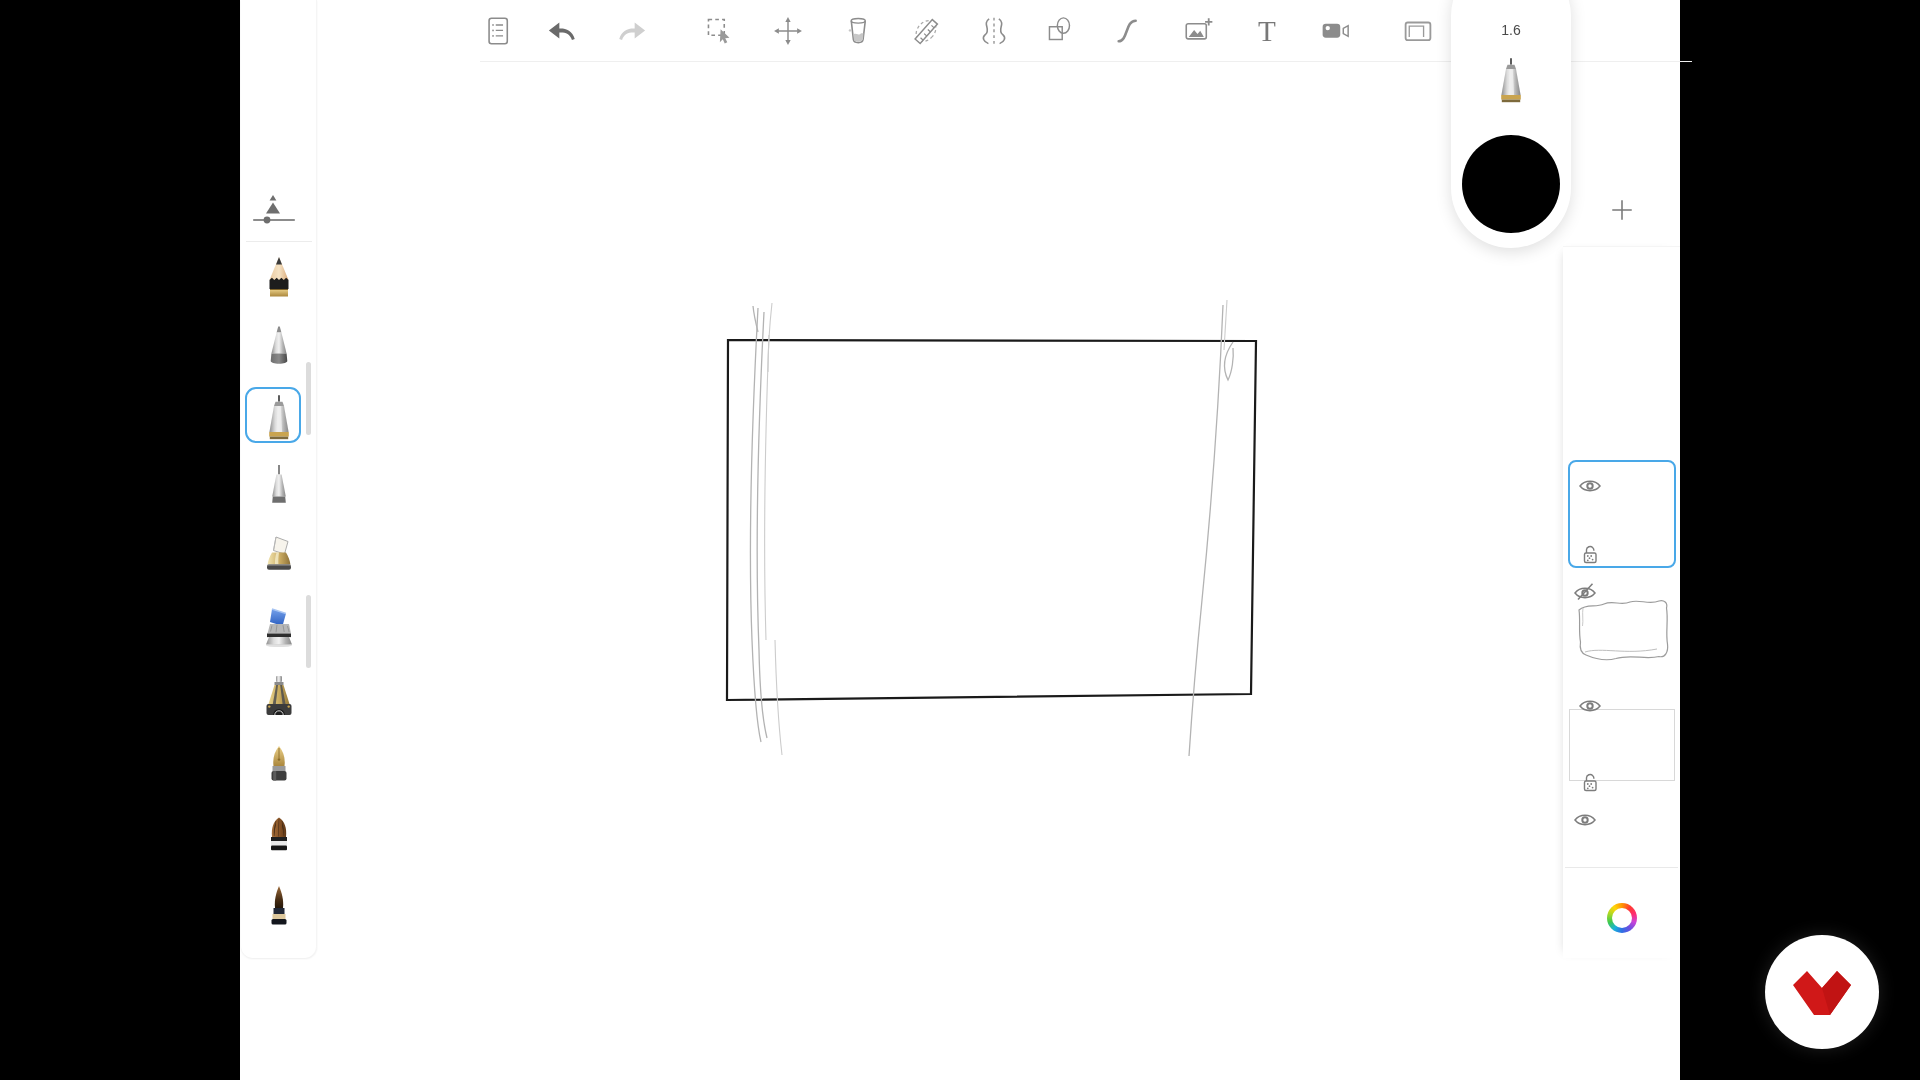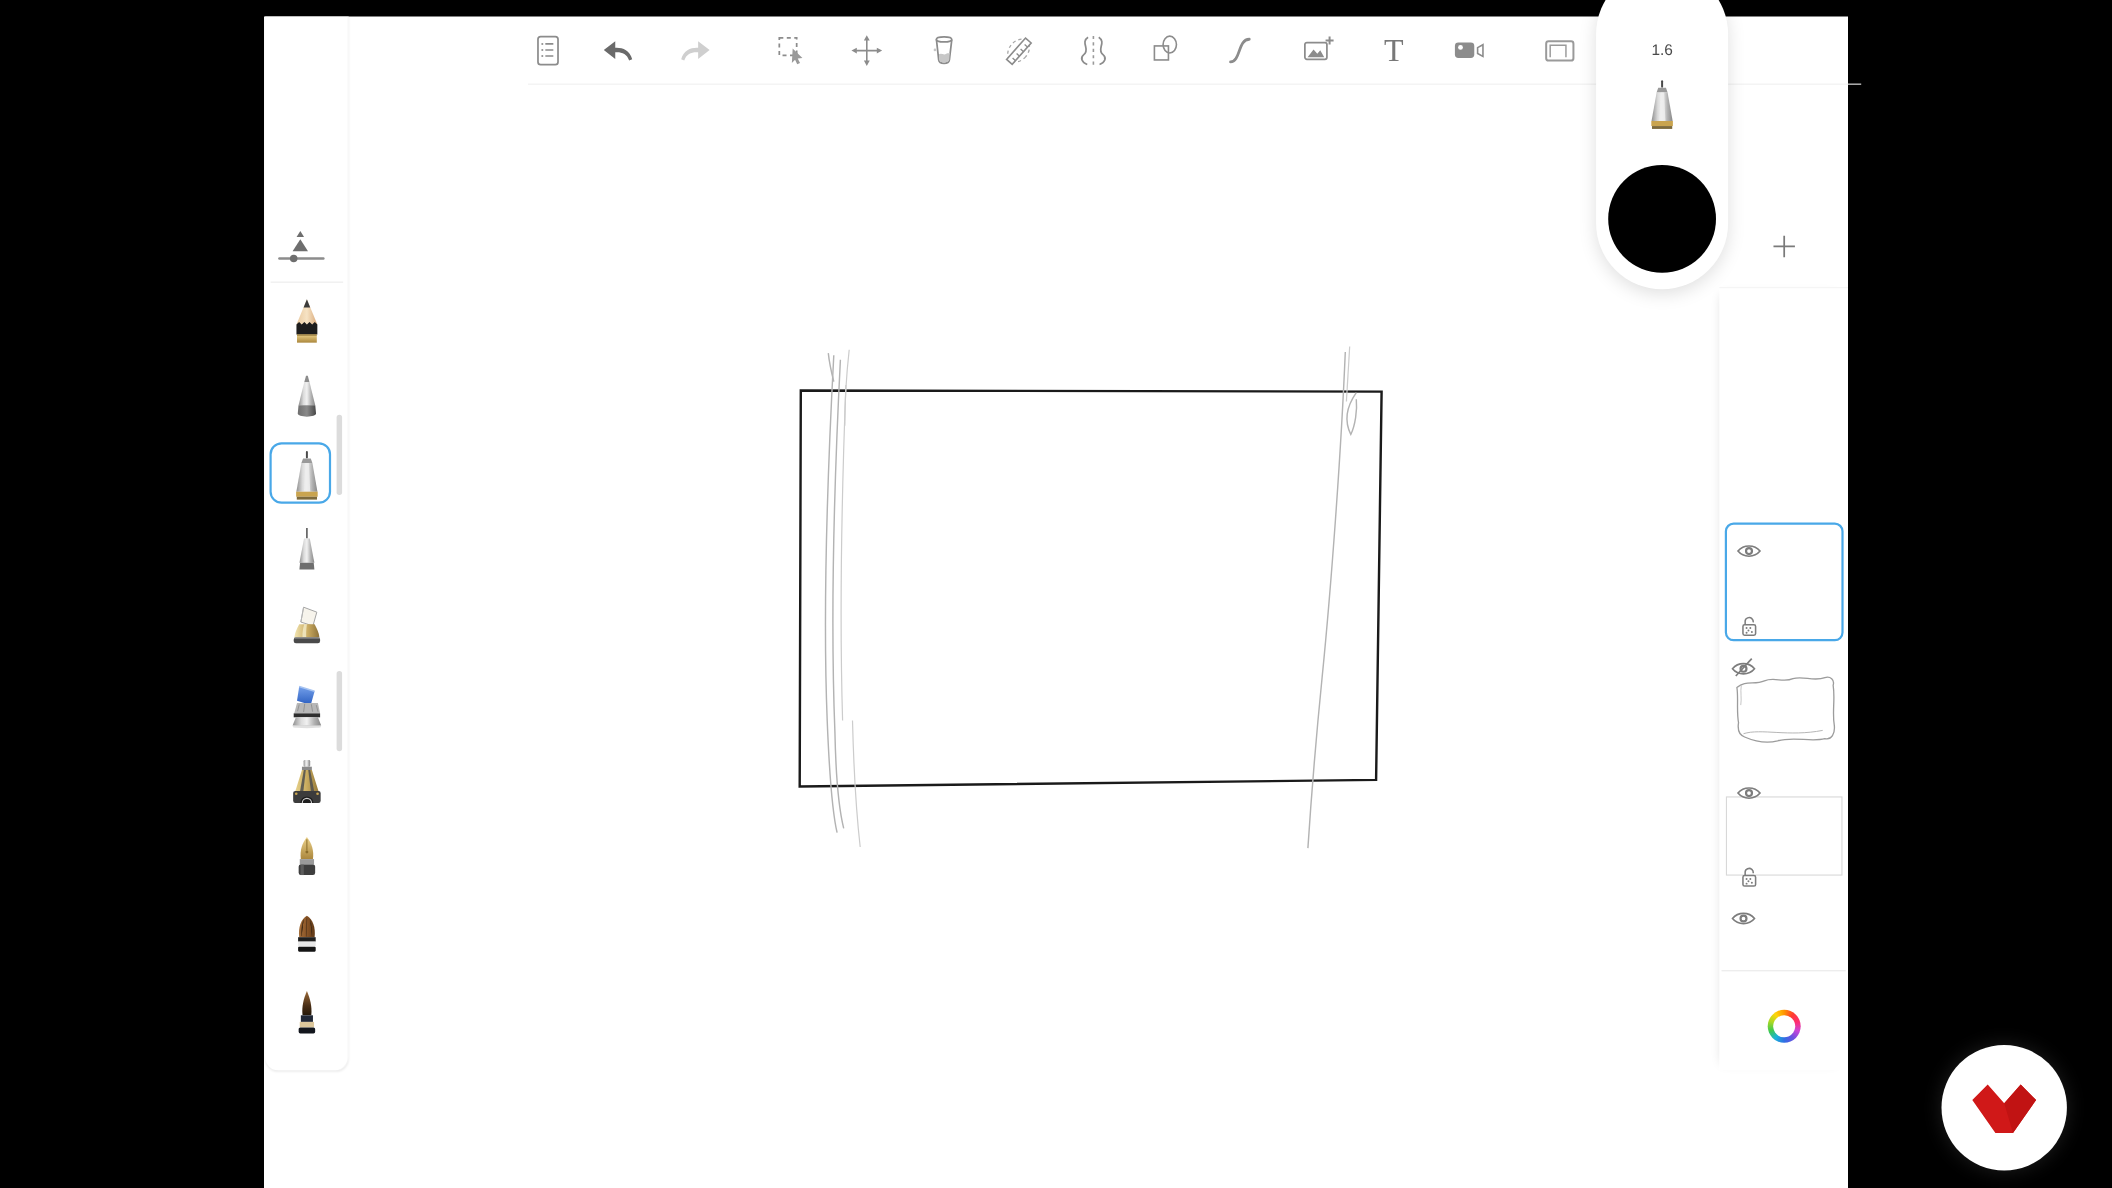--- a/index.html
+++ b/index.html
@@ -1,17 +1,17 @@
 <!DOCTYPE html>
 <html><head>
 <meta charset="utf-8">
 <style>
   html,body{margin:0;padding:0;background:#000;width:1920px;height:1080px;overflow:hidden;
     font-family:"Liberation Sans",sans-serif;-webkit-font-smoothing:antialiased;}
-  .stage{position:absolute;left:0;top:15px;width:1920px;height:972px;background:#000;}
+  .stage{position:absolute;left:0;top:0;width:1920px;height:972px;background:#000;}
   .canvas-area{position:absolute;left:240px;top:0;width:1440px;height:1080px;background:#fff;}
   .sketch{position:absolute;left:0;top:0;pointer-events:none;}
   .toolbar-line{position:absolute;left:240px;top:61px;width:1212px;height:1px;background:#efefef;}
   
   .toolbar{position:absolute;left:0;top:0;width:1920px;height:62px;}
   .tb-btn{position:absolute;top:12px;width:38px;height:38px;border:0;background:transparent;padding:0;cursor:pointer;}
   .tb-btn svg{width:34px;height:34px;display:block;margin:0 auto;}
   
   .brush-panel{position:absolute;left:241px;top:0;width:76px;height:958px;background:#fff;
      border-bottom-left-radius:12px;border-bottom-right-radius:12px;

